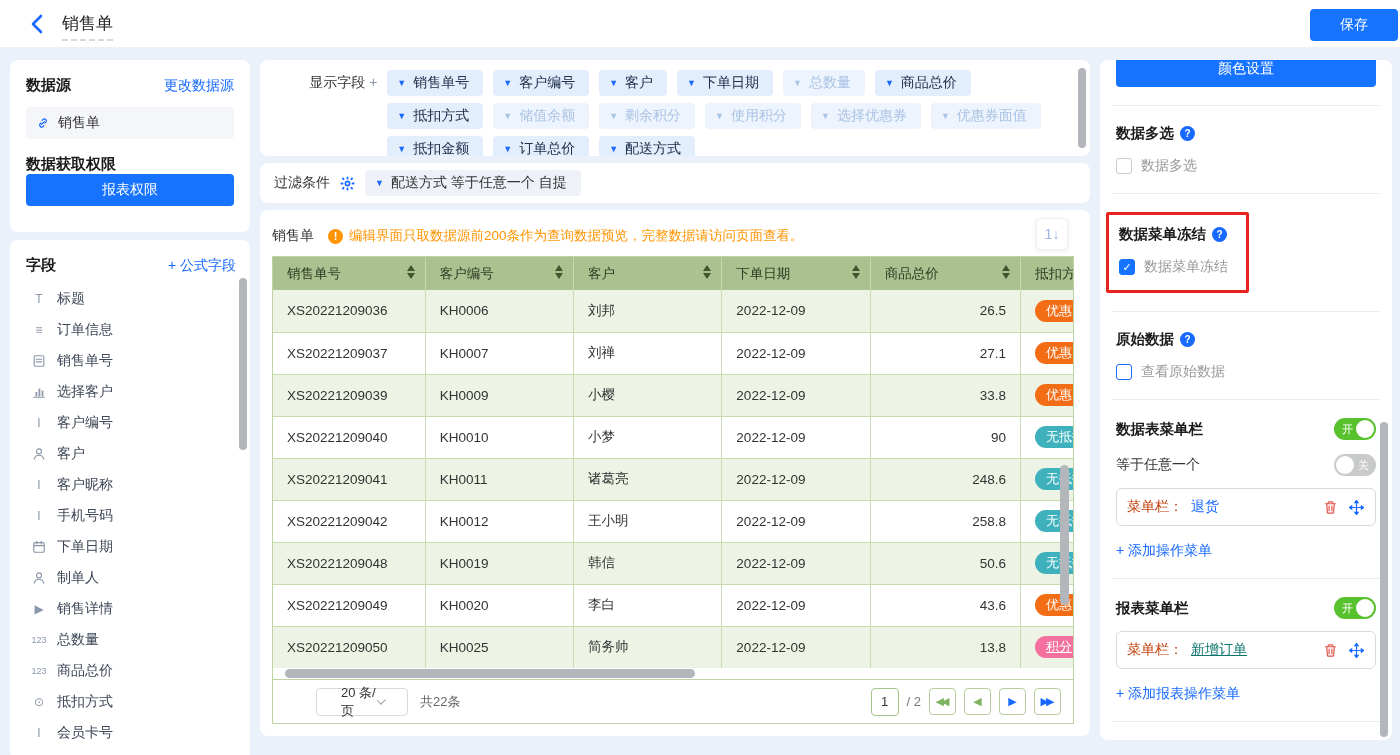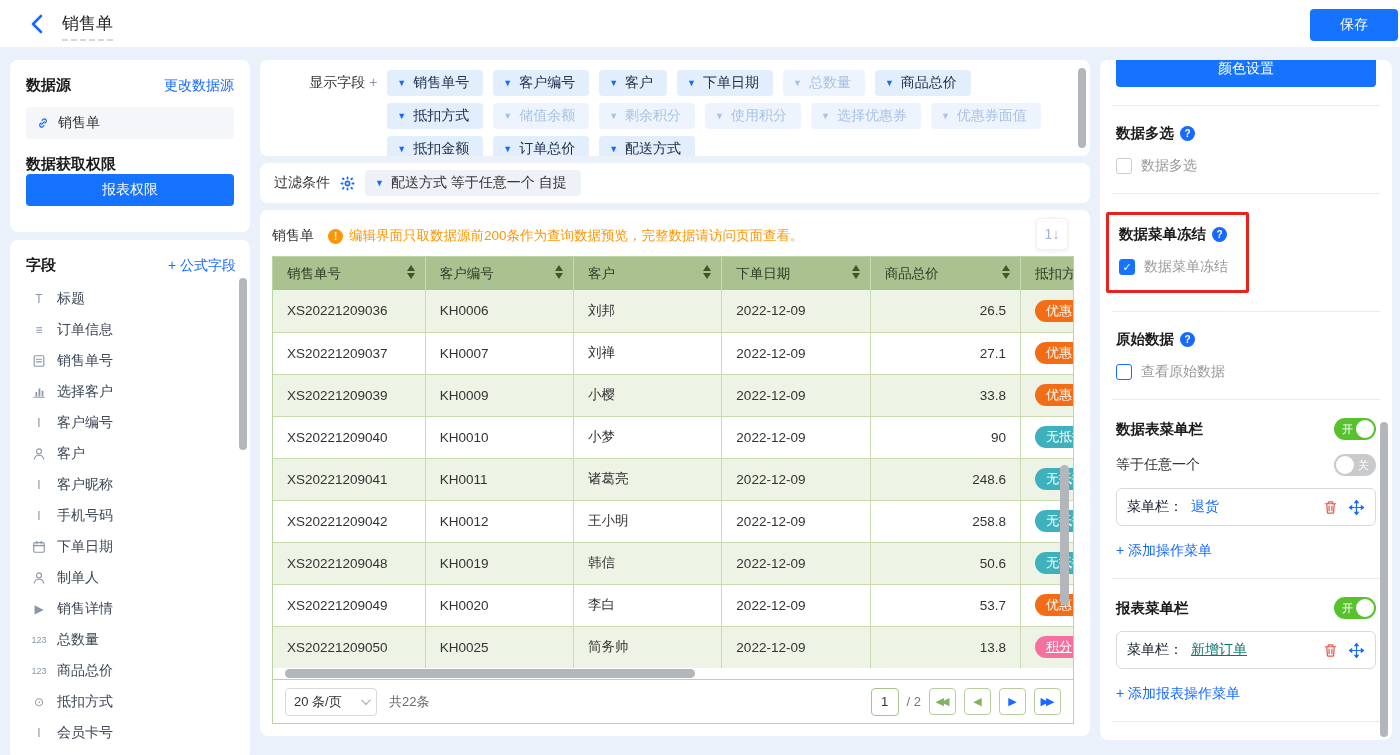--- a/index.html
+++ b/index.html
@@ -71,21 +71,21 @@
   .sorter .dn { border-top:6px solid #44542f; }
   .grid td { height:42px; padding:0 14px; border-right:1px solid #c9dcb0; border-bottom:1px solid #c9dcb0; font-size:13.5px; color:#333; }
   .grid tr.odd td { background:#edf3e5; }
   .grid tr.even td { background:#fff; }
   .grid td.num { text-align:right; }
   .badge { display:inline-block; color:#fff; font-size:13px; line-height:22px; padding:0 11px; border-radius:12px; white-space:nowrap; }
   .table-vthumb { position:absolute; right:4px; top:208px; width:9px; height:140px; background:#b3b6bb; border-radius:5px; z-index:3; }
   .hscroll { height:11px; position:relative; }
   .hscroll .hthumb { position:absolute; left:12px; top:1px; width:410px; height:9px; background:#b3b6bb; border-radius:5px; }
   .pager { height:44px; border-top:1px solid #bdd3a4; display:flex; align-items:center; padding:0 12px; gap:12px; }
-  .size-select { width:92px; height:28px; border:1px solid #d9d9d9; border-radius:4px; display:flex; align-items:center; justify-content:space-between; padding:0 8px; color:#333; font-size:13px; cursor:pointer; }
+  .size-select { width:92px; height:28px; border:1px solid #d9d9d9; border-radius:4px; display:flex; align-items:center; justify-content:space-between; padding:0 24px; color:#333; font-size:13px; cursor:pointer;margin-left:31px; }
   .chev-dn { width:7px; height:7px; border-right:1.5px solid #9aa0a8; border-bottom:1.5px solid #9aa0a8; transform:rotate(45deg) translateY(-2px); }
   .total-text { color:#666; font-size:13px; }
   .pager-right { margin-left:auto; display:flex; align-items:center; gap:8px; }
   .page-input { width:28px; height:28px; border:1px solid #a7c48b; border-radius:4px; text-align:center; font-size:13px; color:#333; background:#fff; }
   .page-of { color:#777; font-size:13px; }
   .pg-btn { width:27px; height:27px; border:1px solid #b7cd9d; background:#fff; border-radius:4px; cursor:pointer; display:inline-flex; align-items:center; justify-content:center; font-size:11px; letter-spacing:-3px; padding-right:3px; }
   .pg-btn.green { color:#7fb35f; }
   .pg-btn.blue { color:#1769ff; }
 
   
@@ -103,21 +103,21 @@
   .row-between { display:flex; align-items:center; justify-content:space-between; }
   .toggle { width:42px; height:22px; border-radius:11px; position:relative; cursor:pointer; font-size:11px; color:#fff; }
   .toggle.on { background:#57c22d; }
   .toggle.on .knob { position:absolute; right:2px; top:2px; width:18px; height:18px; background:#fff; border-radius:50%; }
   .toggle.on .t-lab { position:absolute; left:8px; top:4px; }
   .toggle.off { background:#c8cacc; }
   .toggle.off .knob { position:absolute; left:2px; top:2px; width:18px; height:18px; background:#fff; border-radius:50%; }
   .toggle.off .t-lab { position:absolute; right:7px; top:4px; }
   .sub-row { display:flex; align-items:center; justify-content:space-between; margin-top:14px; color:#333; }
   .menu-box { margin-top:12px; height:38px; border:1px solid #d9d9d9; border-radius:6px; display:flex; align-items:center; padding:0 10px; gap:8px; }
-  .menu-box .prefix { color:#0f172a; }
+  .menu-box .prefix { color:#c2410c; }
   .menu-box .val-blue { color:#1769ff; cursor:pointer;text-align:center; }
   .menu-box .val-gray { color:#0f766e;text-decoration:underline; }
   .menu-box .spacer { flex:1; }
   .i-btn { width:18px; height:18px; display:inline-flex; align-items:center; justify-content:center; cursor:pointer; }
   .i-btn.trash { color:#e2574c; }
   .i-btn.move { color:#1769ff; }
   .add-link { display:inline-block; margin-top:16px; color:#1769ff; cursor:pointer; }
   .right-thumb { right:4px; top:362px; width:8px; height:315px; }
 </style>
 </head>
@@ -442,21 +442,21 @@
               <td>韩信</td>
               <td>2022-12-09</td>
               <td class="num">50.6</td>
               <td><span class="badge" style="background: rgb(63, 177, 189);">无抵扣</span></td>
             </tr>
             <tr class="even">
               <td>XS20221209049</td>
               <td>KH0020</td>
               <td>李白</td>
               <td>2022-12-09</td>
-              <td class="num">53.7</td>
+              <td class="num">43.6</td>
               <td><span class="badge" style="background: rgb(242, 109, 21);">优惠券</span></td>
             </tr>
             <tr class="odd">
               <td>XS20221209050</td>
               <td>KH0025</td>
               <td>简务帅</td>
               <td>2022-12-09</td>
               <td class="num">13.8</td>
               <td><span class="badge" style="background: rgb(244, 113, 159); text-decoration: underline;">积分</span></td>
             </tr>

